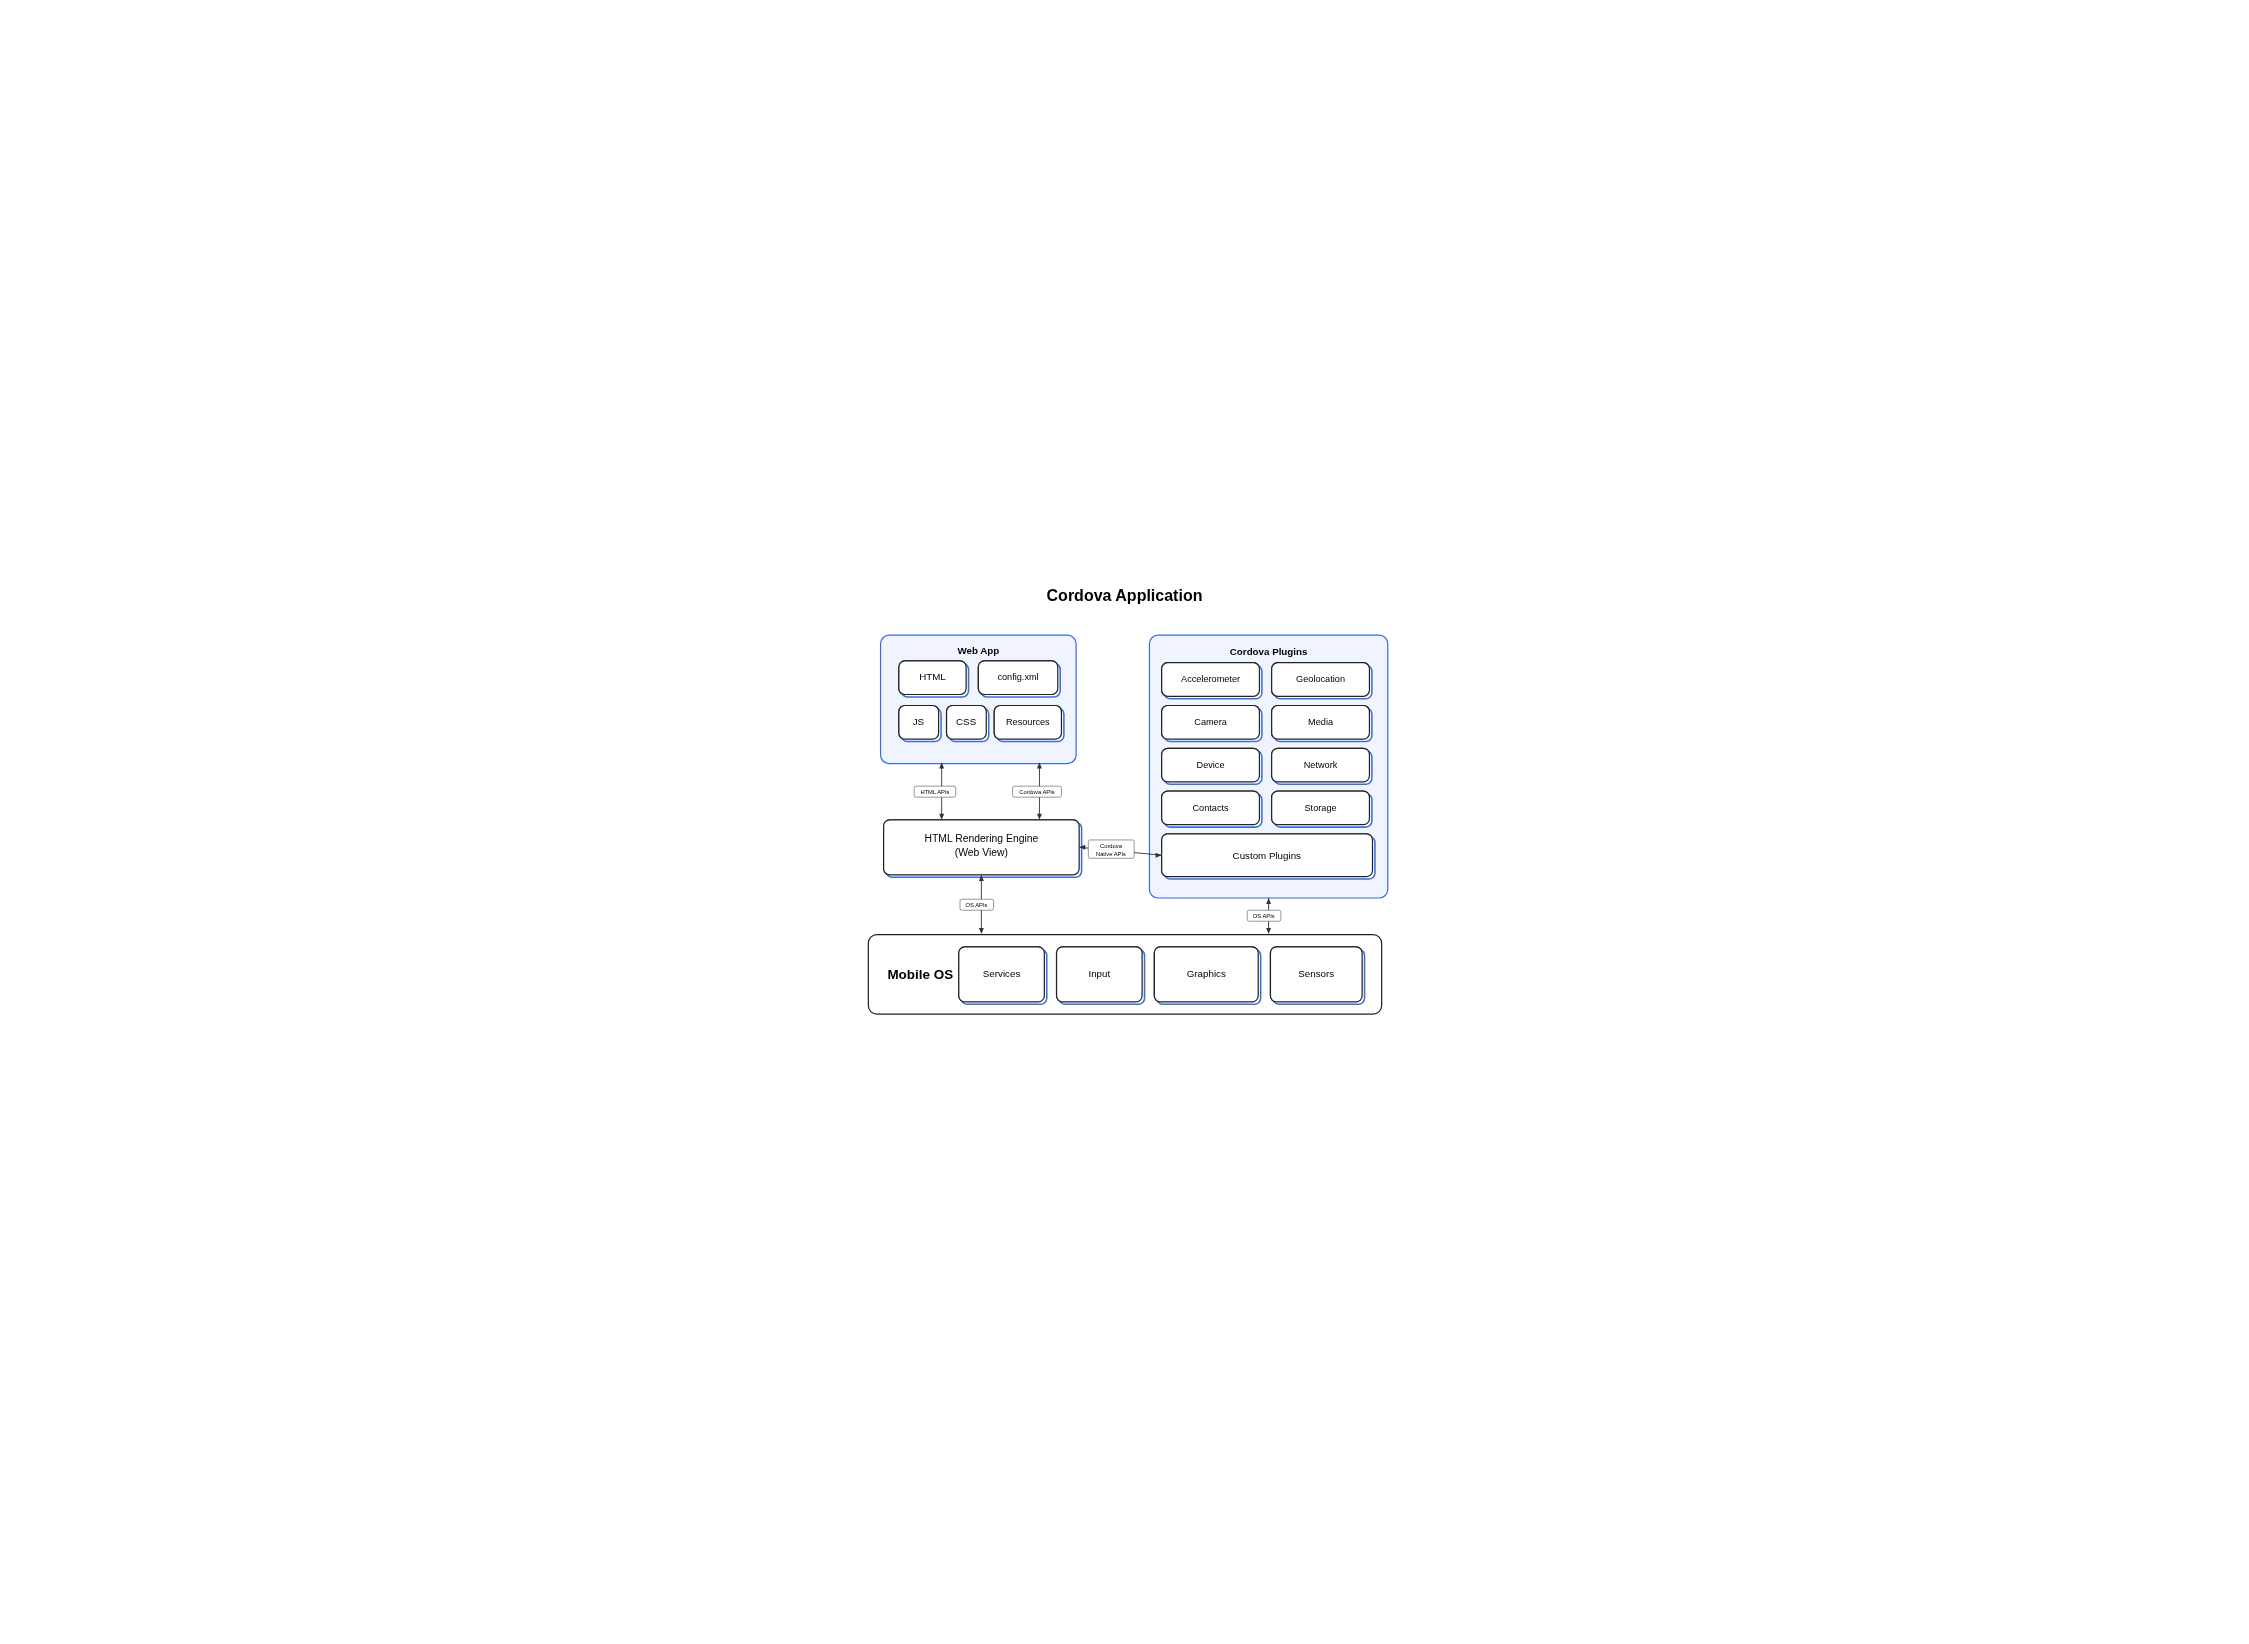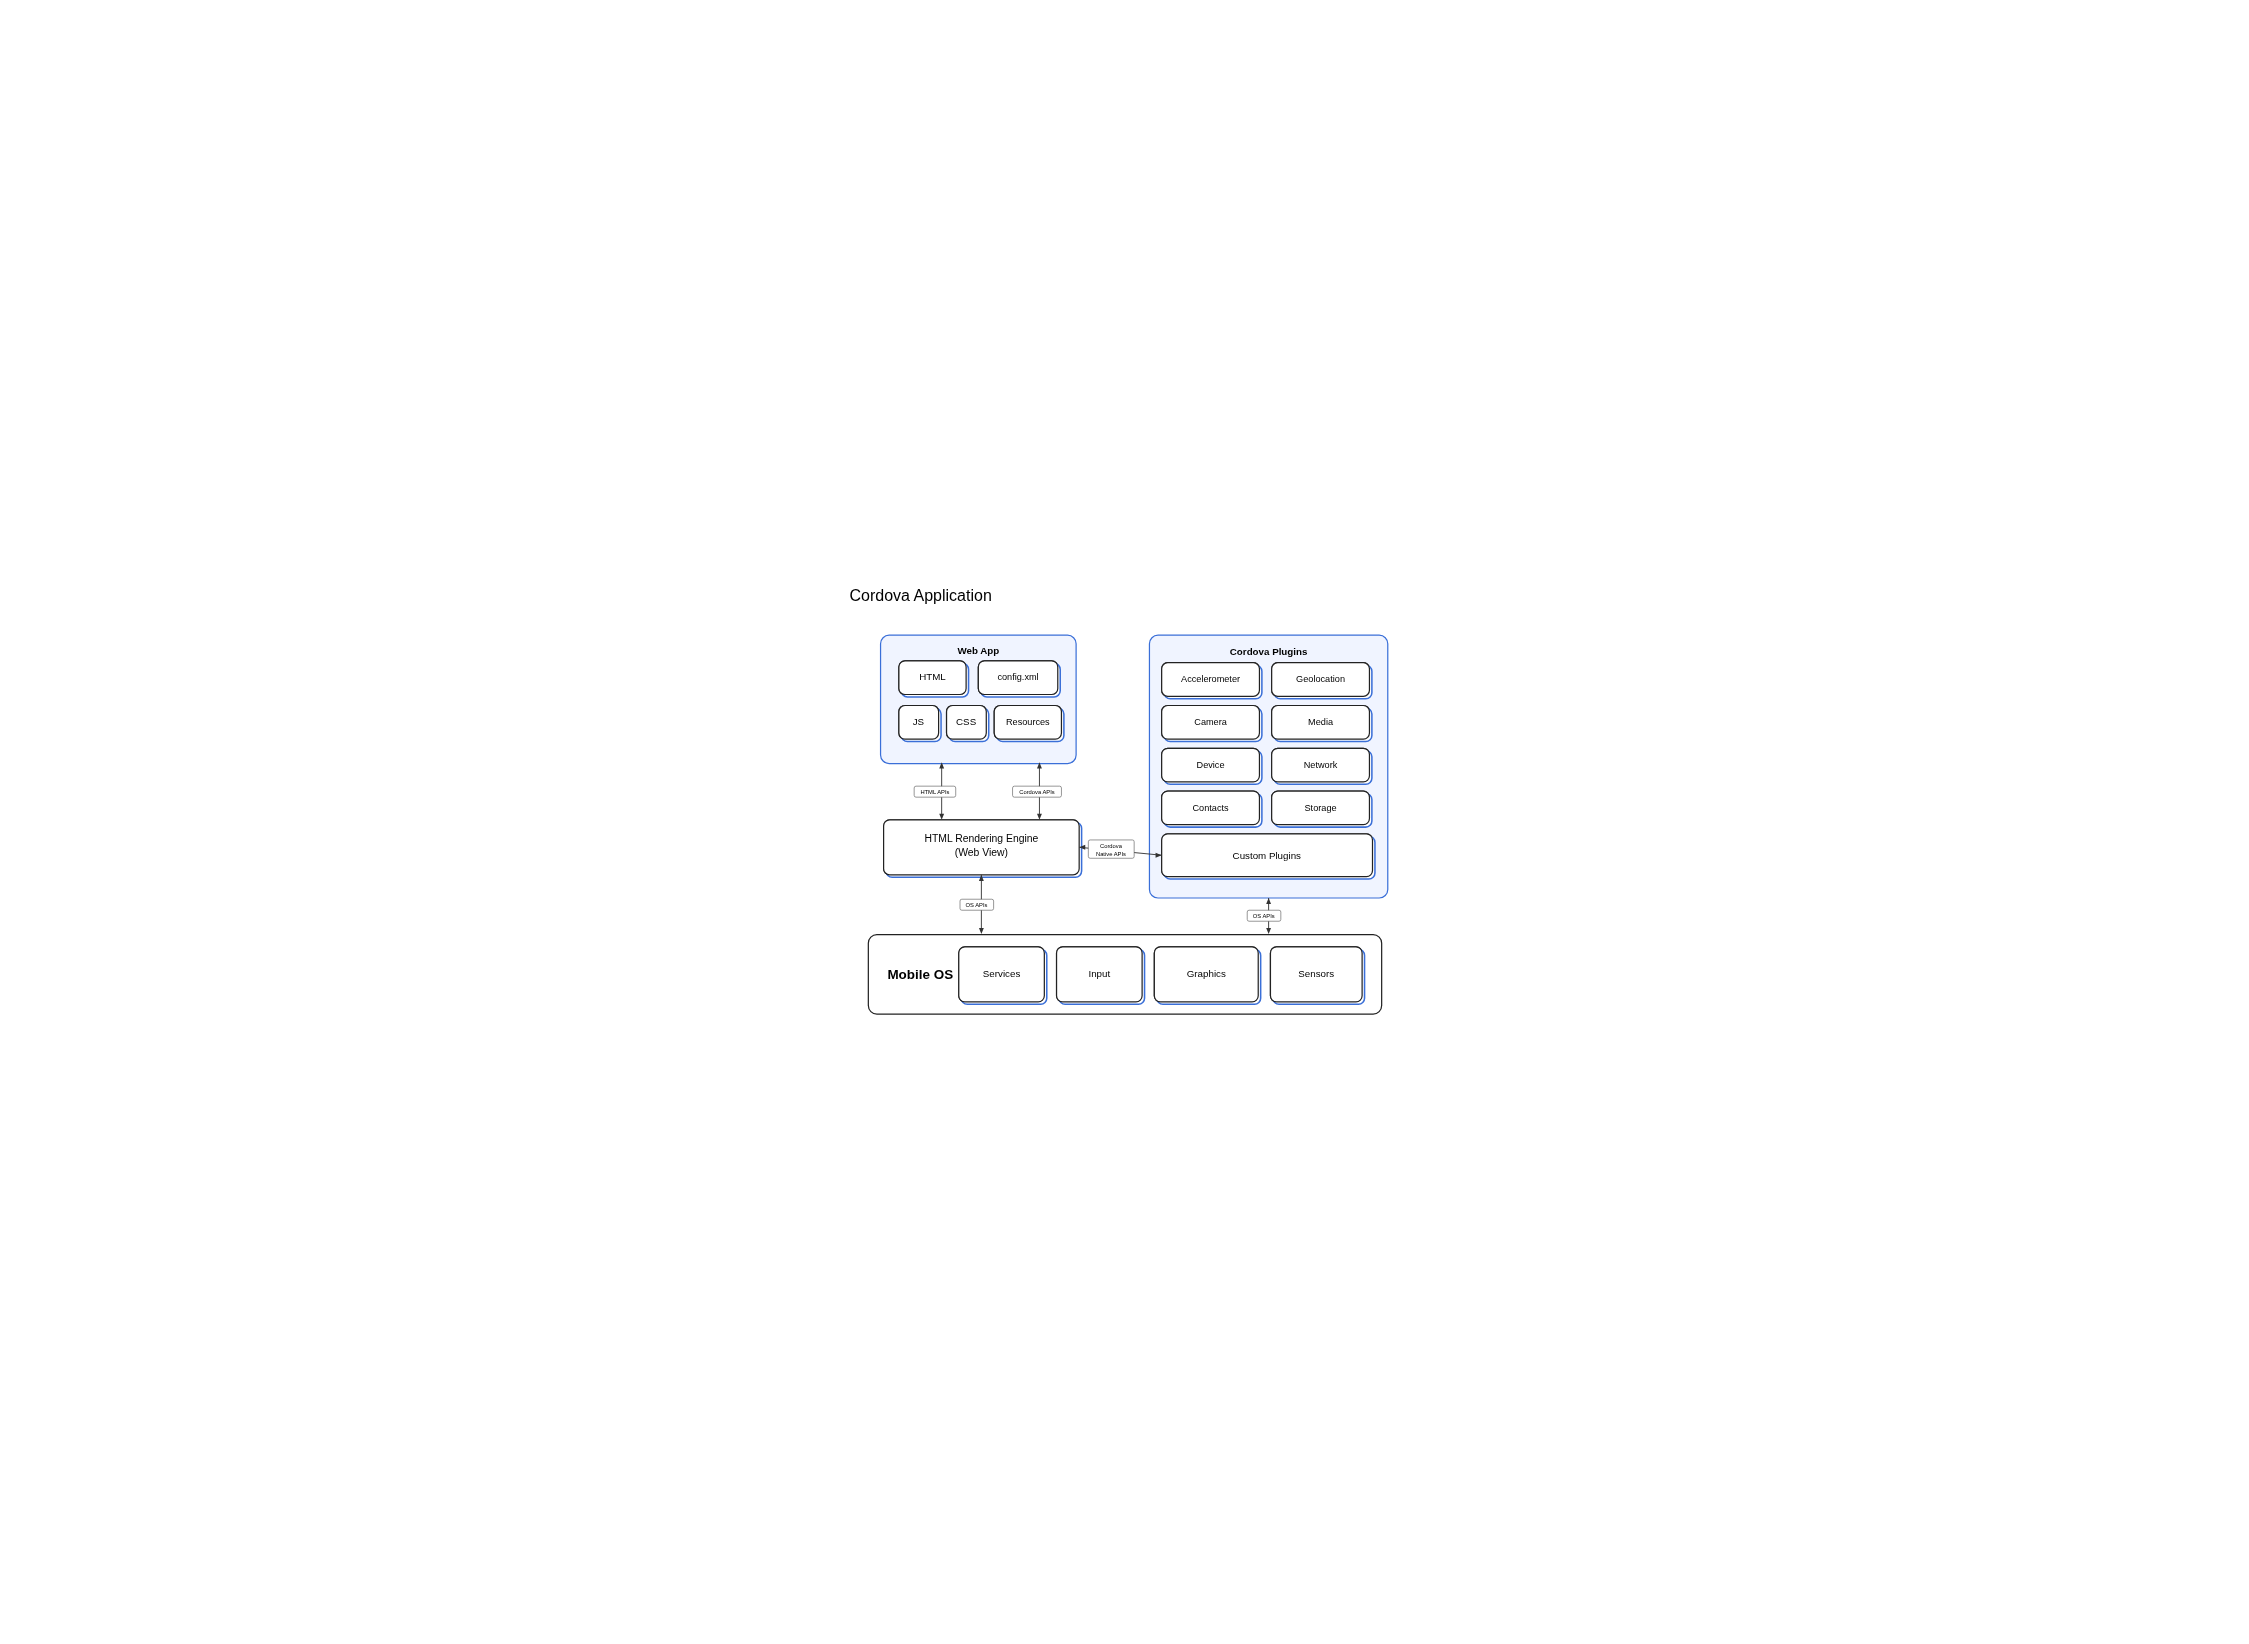--- a/index.html
+++ b/index.html
@@ -12,23 +12,23 @@
       min-height: 100vh;
       padding: 24.4px;
     }
 
     .diagram-container {
       width: 550px;
       position: relative;
     }
 
     .main-title {
-      text-align: left;
+      text-align: center;
       font-size: 16px;
-      font-weight: 400;
+      font-weight: 700;
       margin-bottom: 24.4px;
     }
   </style>
 </head>
 <body>
 
 <div class="diagram-container">
   <h1 class="main-title">Cordova Application</h1>
 
   <svg width="550" height="428" viewBox="0 0 900 700" style="display:block;margin:0 auto;">

